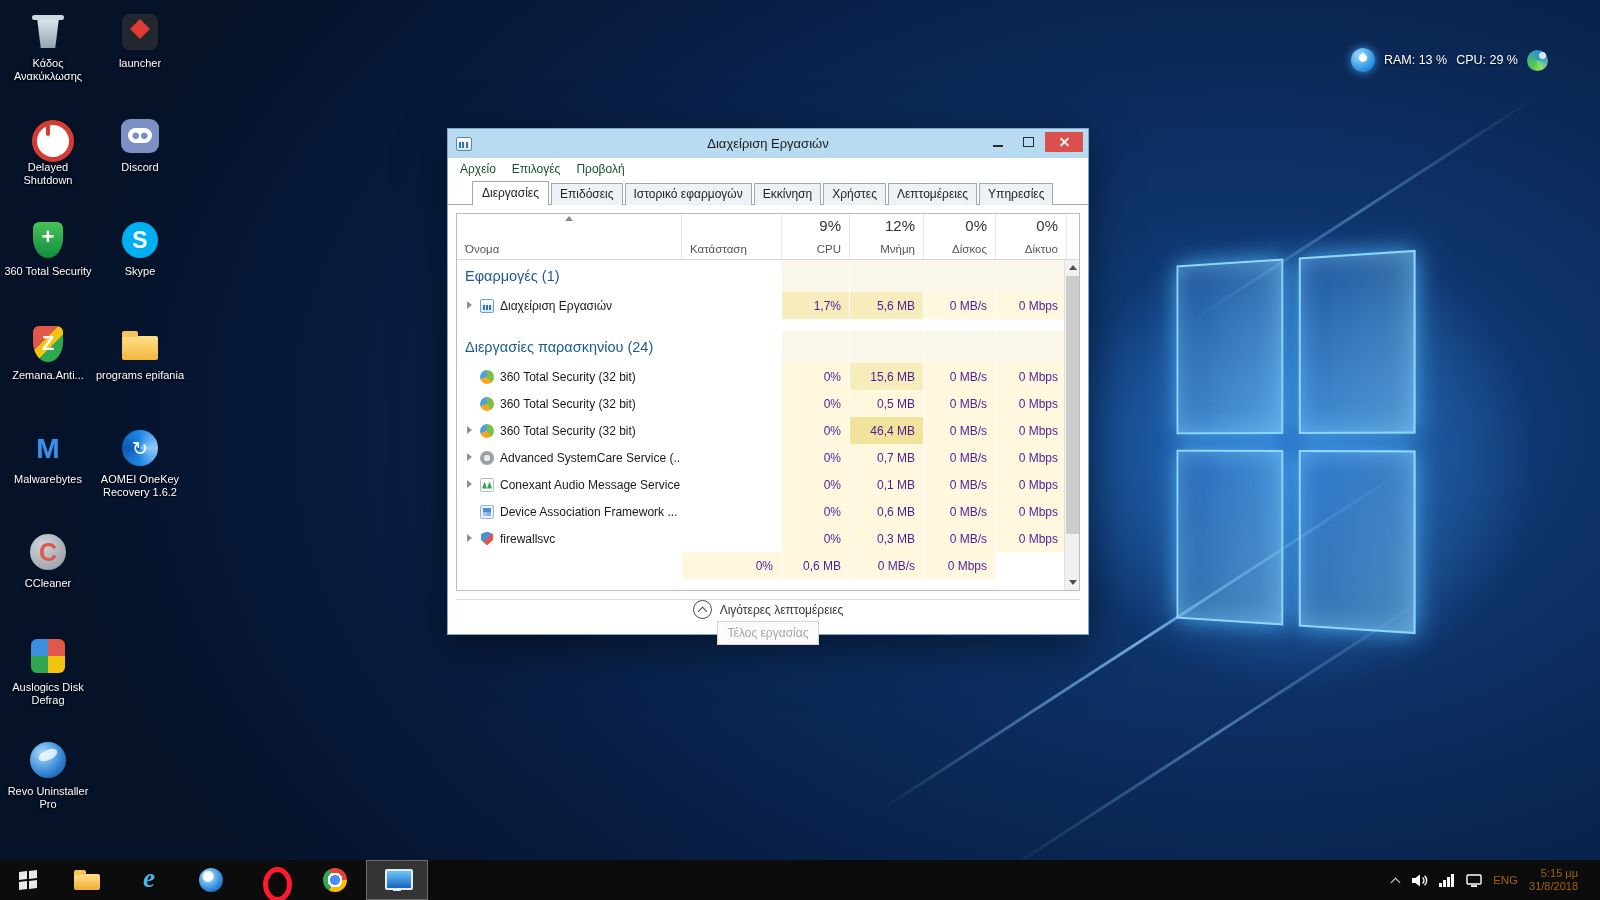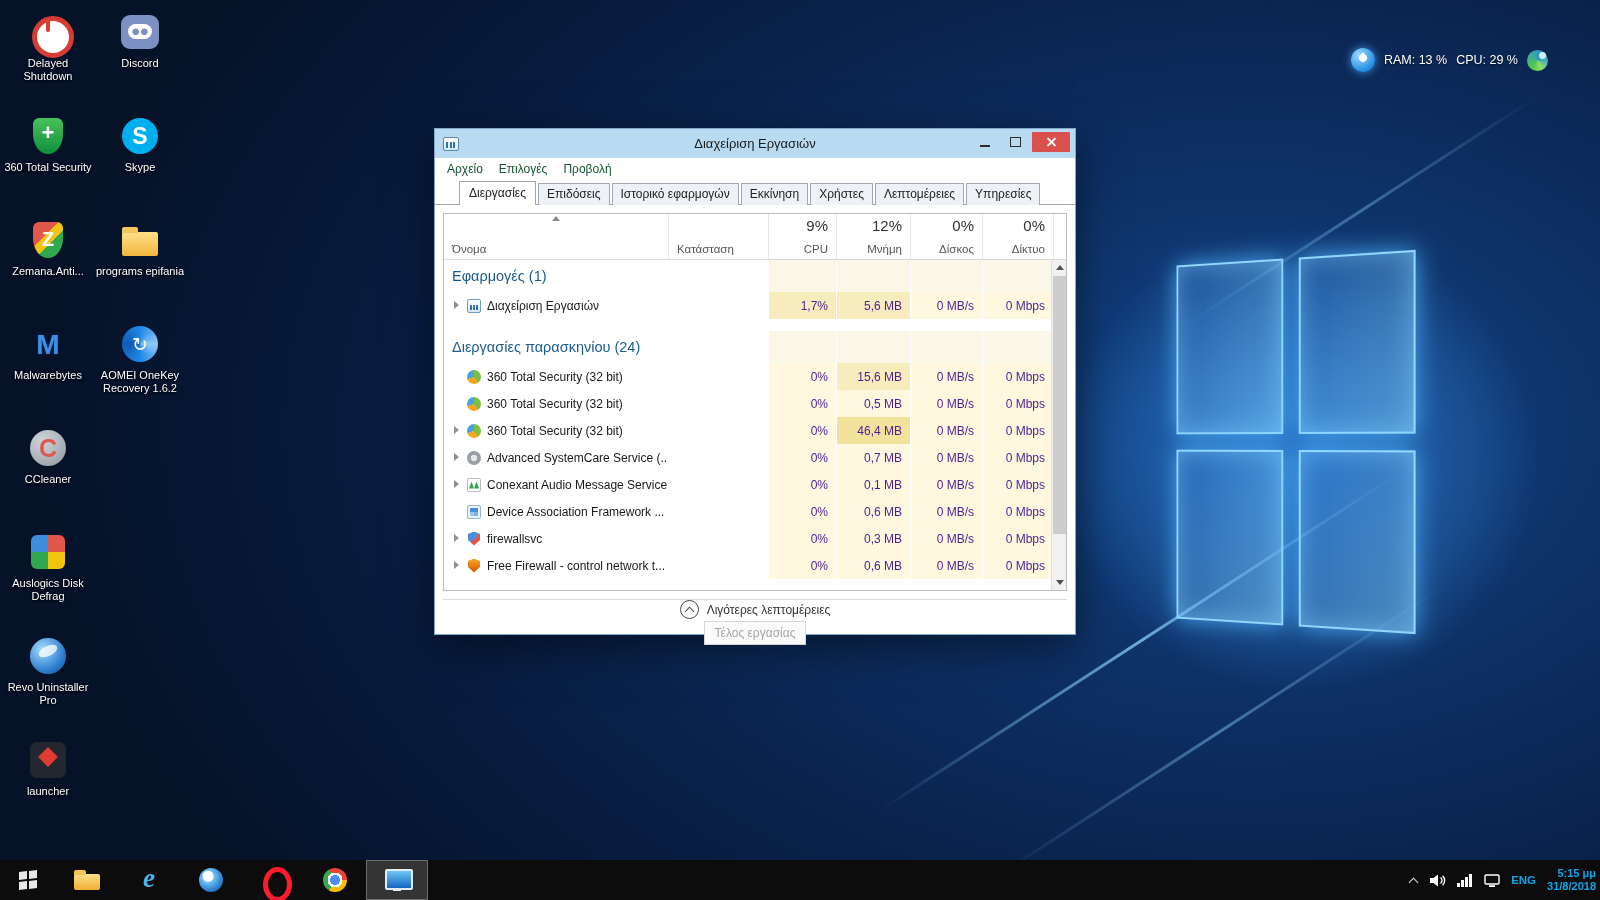--- a/index.html
+++ b/index.html
@@ -80,21 +80,21 @@
   .drop-badge{width:24px;height:24px;border-radius:50%;position:relative;
     background:radial-gradient(circle at 35% 30%,#9fd9ff,#1f8de0 72%);box-shadow:0 0 10px rgba(80,170,255,.8);}
   .drop-badge::after{content:"";position:absolute;left:8px;top:6px;width:8px;height:8px;background:#fff;
     border-radius:0 50% 50% 50%;transform:rotate(45deg);}
   .ball-badge{width:21px;height:21px;border-radius:50%;position:relative;
     background:conic-gradient(from 210deg,#57c84d,#1f8de0 55%,#8fe06a 85%,#57c84d);}
   .ball-badge::after{content:"";position:absolute;right:2px;top:2px;width:7px;height:7px;border-radius:50%;
     background:rgba(255,255,255,.8);}
 
   
-  .tm-window{position:absolute;left:434px;top:128px;width:642px;height:507px;background:#fff;
+  .tm-window{position:absolute;left:447px;top:128px;width:642px;height:507px;background:#fff;
     border:1px solid #7fa8c9;box-shadow:0 12px 40px rgba(0,0,0,.5);}
   .titlebar{height:29px;background:#b9dbf2;display:flex;align-items:center;position:relative;padding-left:8px;}
   .title-icon{width:16px;height:14px;border:1px solid #5d87ad;border-radius:2px;
     background:linear-gradient(#fdfefe,#d8e8f4);position:relative;}
   .title-icon::after{content:"";position:absolute;left:2px;bottom:2px;width:9px;height:6px;
     background:linear-gradient(90deg,#2e75b6 0 2px,transparent 2px 3.5px,#2e75b6 3.5px 5.5px,transparent 5.5px 7px,#2e75b6 7px 9px);}
   .title-text{position:absolute;left:0;width:100%;text-align:center;font-size:13px;color:#1b1b1b;}
   .caption-buttons{position:absolute;right:5px;top:3px;display:flex;gap:2px;}
   .cap-btn{width:29px;height:20px;display:flex;align-items:center;justify-content:center;cursor:pointer;position:relative;}
   .cap-btn.min::after{content:"";width:10px;height:2px;background:#2b2b2b;margin-top:7px;}
@@ -196,21 +196,21 @@
   [data-icon="browser-blue"]::before{inset:2px;border-radius:50%;
     background:radial-gradient(circle at 38% 35%,#ffffff 0 5px,#6fc1f2 6px,#1565c0 80%);}
   [data-icon="opera"]::before{left:4px;top:1px;width:19px;height:25px;border:5px solid #ff1b2d;border-radius:50%;}
   [data-icon="chrome"]::before{inset:2px;border-radius:50%;
     background:radial-gradient(circle,#4e8df5 0 5px,#fff 5px 7.5px,transparent 7.5px),
       conic-gradient(from -30deg,#ea4335 0 120deg,#fbbc05 120deg 240deg,#34a853 240deg);}
   [data-icon="taskmgr-task"]::before{left:2px;top:3px;width:24px;height:17px;border:2px solid #e4ecf3;border-radius:2px;
     background:linear-gradient(#6ec6f5,#1565c0);}
   [data-icon="taskmgr-task"]::after{left:10px;top:22px;width:8px;height:3px;background:#e4ecf3;}
 
-  .tray{margin-left:auto;display:flex;align-items:center;gap:11px;padding-right:4px;color:#0ea5e9;font-weight:bold;}
+  .tray{margin-left:auto;display:flex;align-items:center;gap:11px;padding-right:22px;color:#a16207;}
   .tray-chevron{width:9px;height:9px;position:relative;cursor:pointer;}
   .tray-chevron::after{content:"";position:absolute;left:1px;top:3px;width:6px;height:6px;
     border-left:1.5px solid #ddd;border-top:1.5px solid #ddd;transform:rotate(45deg);}
   .tray svg{display:block;cursor:pointer;}
   .tray-lang{font-size:11.5px;cursor:pointer;}
   .tray-clock{text-align:right;font-size:11px;line-height:13px;cursor:pointer;}
 </style>
 </head>
 <body>
 
@@ -222,20 +222,24 @@
   <div class="beam b3"></div>
   <div class="winlogo">
     <div class="pane"></div>
     <div class="pane"></div>
     <div class="pane"></div>
     <div class="pane"></div>
   </div>
 
   <div class="desktop-icons">
 
+  <div class="desktop-icon">
+      <span class="dicon" data-icon="recycle-bin"></span>
+      <span class="dlabel">Κάδος Ανακύκλωσης</span>
+    </div>
       <div class="desktop-icon">
       <span class="dicon" data-icon="delayed-shutdown"></span>
       <span class="dlabel">Delayed Shutdown</span>
     </div>
       <div class="desktop-icon">
       <span class="dicon" data-icon="ts360"></span>
       <span class="dlabel">360 Total Security</span>
     </div>
       <div class="desktop-icon">
       <span class="dicon" data-icon="zemana"></span>
@@ -459,25 +463,20 @@
                 <span class="p-icon" data-icon="fwsvc"></span>
                 <span class="p-label">firewallsvc</span>
               </div>
               <div class="cell"></div>
               <div class="cell num" data-heat="0">0%</div>
               <div class="cell num" data-heat="0">0,3 MB</div>
               <div class="cell num" data-heat="0">0 MB/s</div>
               <div class="cell num" data-heat="0">0 Mbps</div>
             </div>
               <div class="prow" data-expand="true">
-              <div class="cell name">
-                <span class="tree-arrow"></span>
-                <span class="p-icon" data-icon="ffw"></span>
-                <span class="p-label">Free Firewall - control network t...</span>
-              </div>
               <div class="cell"></div>
               <div class="cell num" data-heat="0">0%</div>
               <div class="cell num" data-heat="0">0,6 MB</div>
               <div class="cell num" data-heat="0">0 MB/s</div>
               <div class="cell num" data-heat="0">0 Mbps</div>
             </div>
             </div>
         </div>
 
         <div class="vscroll">

